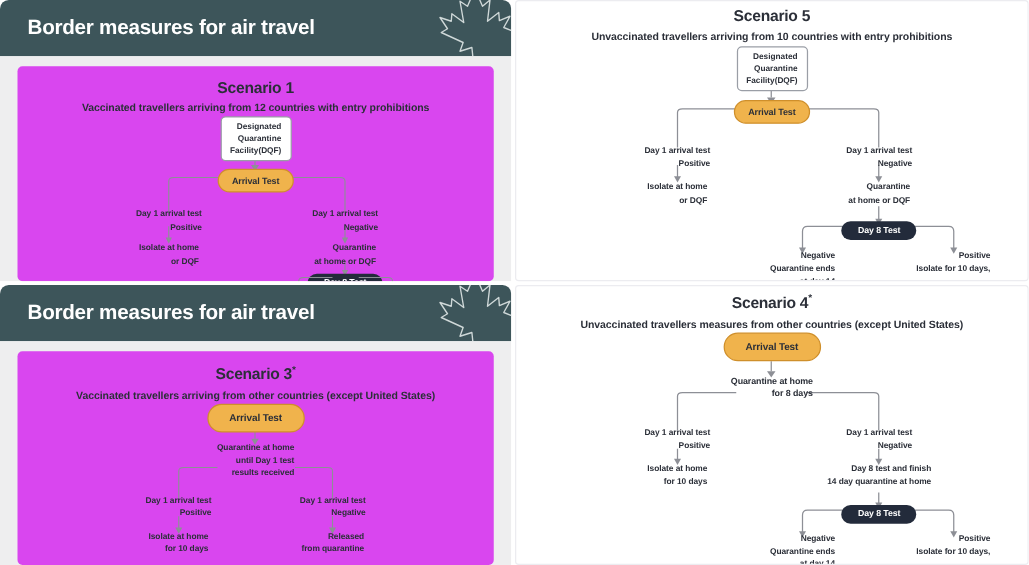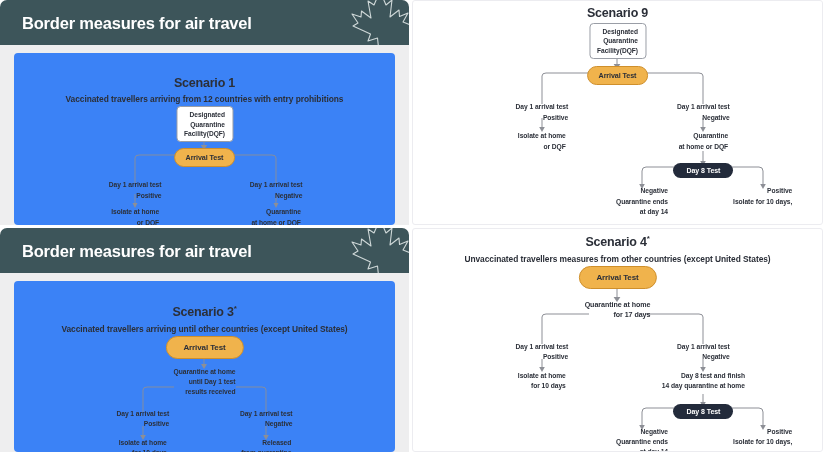--- a/index.html
+++ b/index.html
@@ -59,25 +59,25 @@
 
   
   .inset {
     position: relative;
     background: #eeeeef;
     height: calc(100% - 45px);
     padding: 8px 14px 0 14px;
   }
   .card {
     position: relative;
-    background: #3b82f6;
+    background: #d946ef;
     border-radius: 4px;
     height: 100%;
     overflow: hidden;
-    padding-top: 23px;
+    padding-top: 10px;
   }
 
   
   .plain-body {
     position: relative;
     height: 100%;
     padding-top: 5px;
     overflow: hidden;
   }
 
@@ -246,21 +246,22 @@
           </svg>
         </div>
 
       </div>
     </div>
   </div>
 
   <div class="panel right row1">
     <div class="plain-body">
 
-      <div class="scen-title"><span>Scenario 9</span></div>
+      <div class="scen-title"><span>Scenario 5</span></div>
+      <div class="scen-sub">Unvaccinated travellers arriving from 10 countries with entry prohibitions</div>
 
       <div class="flow" style="height:185px;">
         <svg class="wires" viewBox="0 0 409 185" preserveAspectRatio="none">
           <g stroke="#8d8f96" stroke-width="1" fill="none">
             <path d="M204 33 L204 44"></path>
             <path d="M129 56 L129 84 M129 56 Q129 53 133 53 L198 53"></path>
             <path d="M290 56 L290 84 M290 56 Q290 53 286 53 L212 53"></path>
             <path d="M129 98 L129 108"></path>
             <path d="M290 98 L290 108"></path>
             <path d="M290 131 L290 142"></path>
@@ -329,21 +330,21 @@
       <span class="leaf">
         <svg viewBox="0 0 74 66" fill="none" stroke="#cfd8d8" stroke-width="1.1" stroke-linejoin="round">
           <path d="M40 64 L38.5 50 L29 53 L31.5 46 L14 38 L19 35 L13 26 L22 29 L22.5 23 L32 30 L29 13 L35 17 L41 3 L47 17 L53 12 L51 29 L60 22 L60.5 28.5 L69 25 L64 34 L74 38"></path>
         </svg>
       </span>
     </div>
     <div class="inset">
       <div class="card">
 
         <div class="scen-title"><span>Scenario 3</span><sup>*</sup></div>
-        <div class="scen-sub">Vaccinated travellers arriving until other countries (except United States)</div>
+        <div class="scen-sub">Vaccinated travellers arriving from other countries (except United States)</div>
 
         <div class="flow" style="height:130px;">
           <svg class="wires" viewBox="0 0 381 130" preserveAspectRatio="none">
             <g stroke="#8d8f96" stroke-width="0.9" fill="none">
               <path d="M190 24 L190 30"></path>
               <path d="M129 56 L129 78 M129 56 Q129 53 133 53 L160 53"></path>
               <path d="M252 56 L252 78 M252 56 Q252 53 248 53 L222 53"></path>
               <path d="M129 92 L129 102"></path>
               <path d="M252 92 L252 102"></path>
             </g>
@@ -414,21 +415,21 @@
             <path d="M347.2 161 L352.8 161 L350 166 Z"></path>
           </g>
         </svg>
 
         <div class="node pill-arrival big" style="left:50%; top:2px;">
           <span>Arrival Test</span>
         </div>
 
         <div class="node lbl lg" style="left:50%; top:36px;">
           <div>Quarantine at home</div>
-          <div>for 17 days</div>
+          <div>for 8 days</div>
         </div>
 
         <div class="node lbl" style="left:31.5%; top:78px;">
           <div>Day 1 arrival test</div>
           <div>Positive</div>
         </div>
         <div class="node lbl" style="left:31.5%; top:107px;">
           <div>Isolate at home</div>
           <div>for 10 days</div>
         </div>

